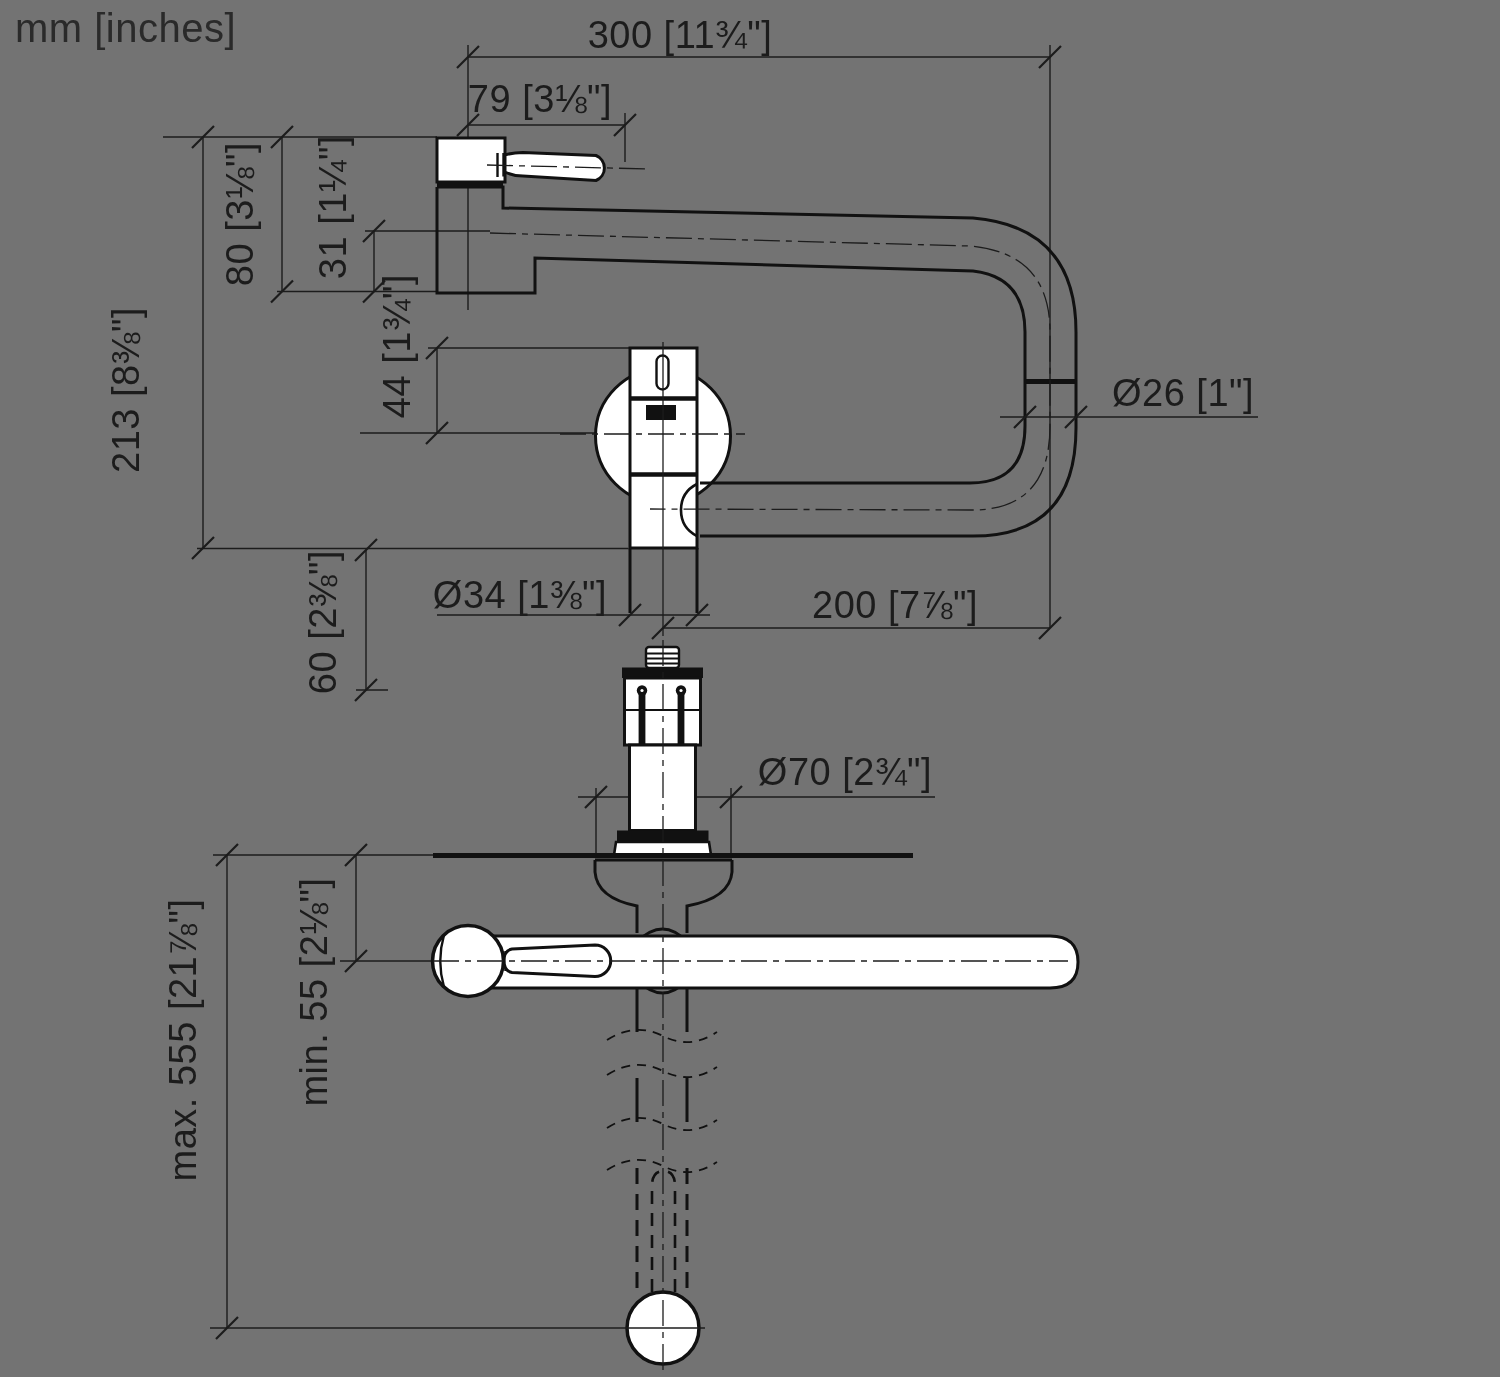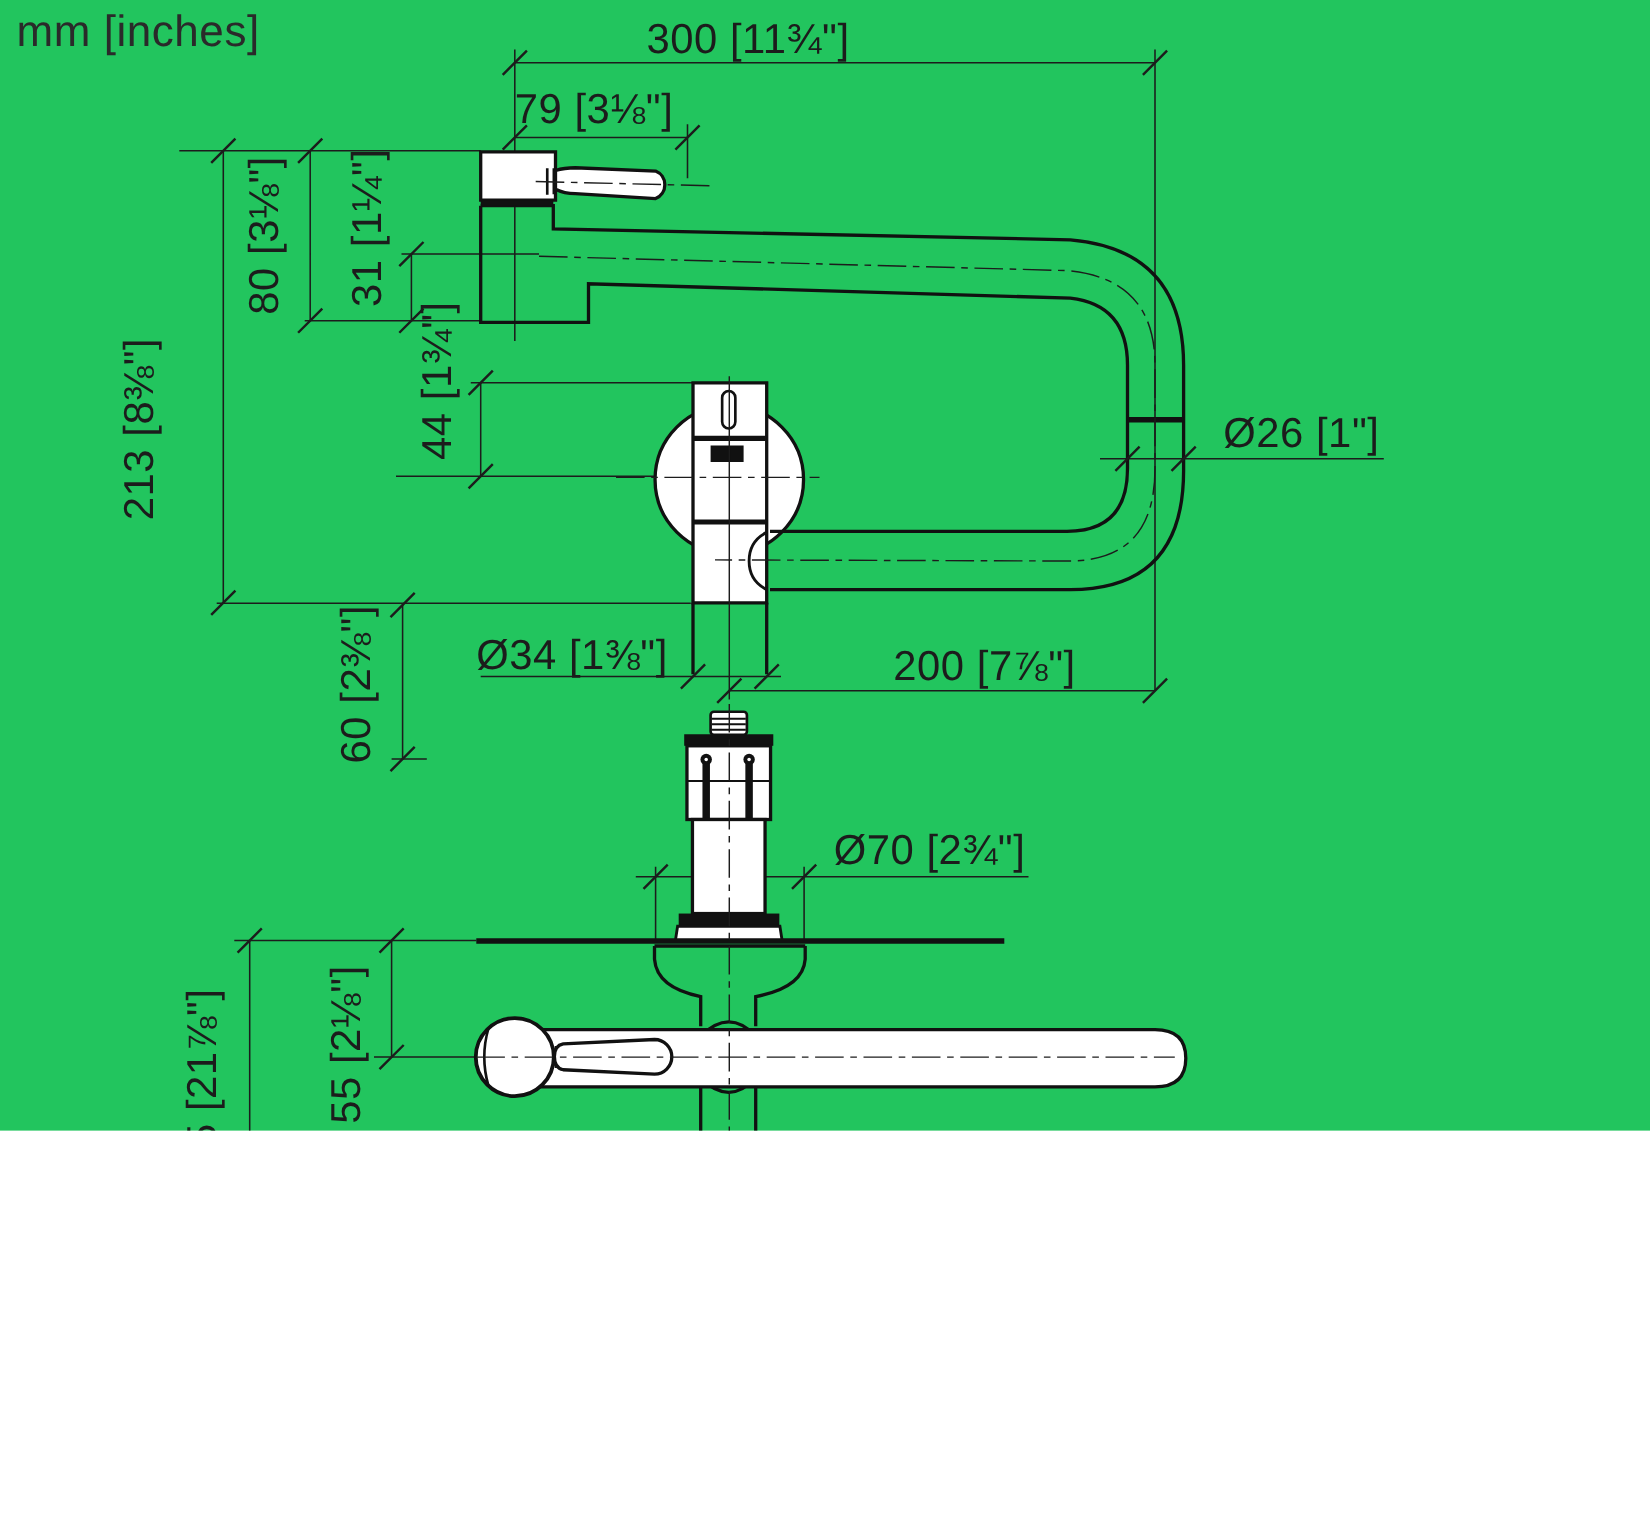--- a/index.html
+++ b/index.html
@@ -1,16 +1,16 @@
 <!DOCTYPE html>
 <html><head>
 <meta charset="utf-8">
 <style>
   html,body{margin:0;padding:0;background:#ffffff;}
-  .stage{width:1500px;height:1028px;background:#22c55e;position:relative;overflow:hidden;}
+  .stage{width:1500px;height:1377px;background:#737373;position:relative;overflow:hidden;}
   svg{display:block;}
   text{font-family:"Liberation Sans","DejaVu Sans",sans-serif;fill:#1c1c1c;letter-spacing:.5px;}
   .lbl{font-size:38px;}
   .title{font-size:40px;fill:#2a2a2a;}
 </style>
 </head>
 <body>
 
 <div class="stage">
 <svg viewBox="0 0 1500 1377" width="1500" height="1377">

